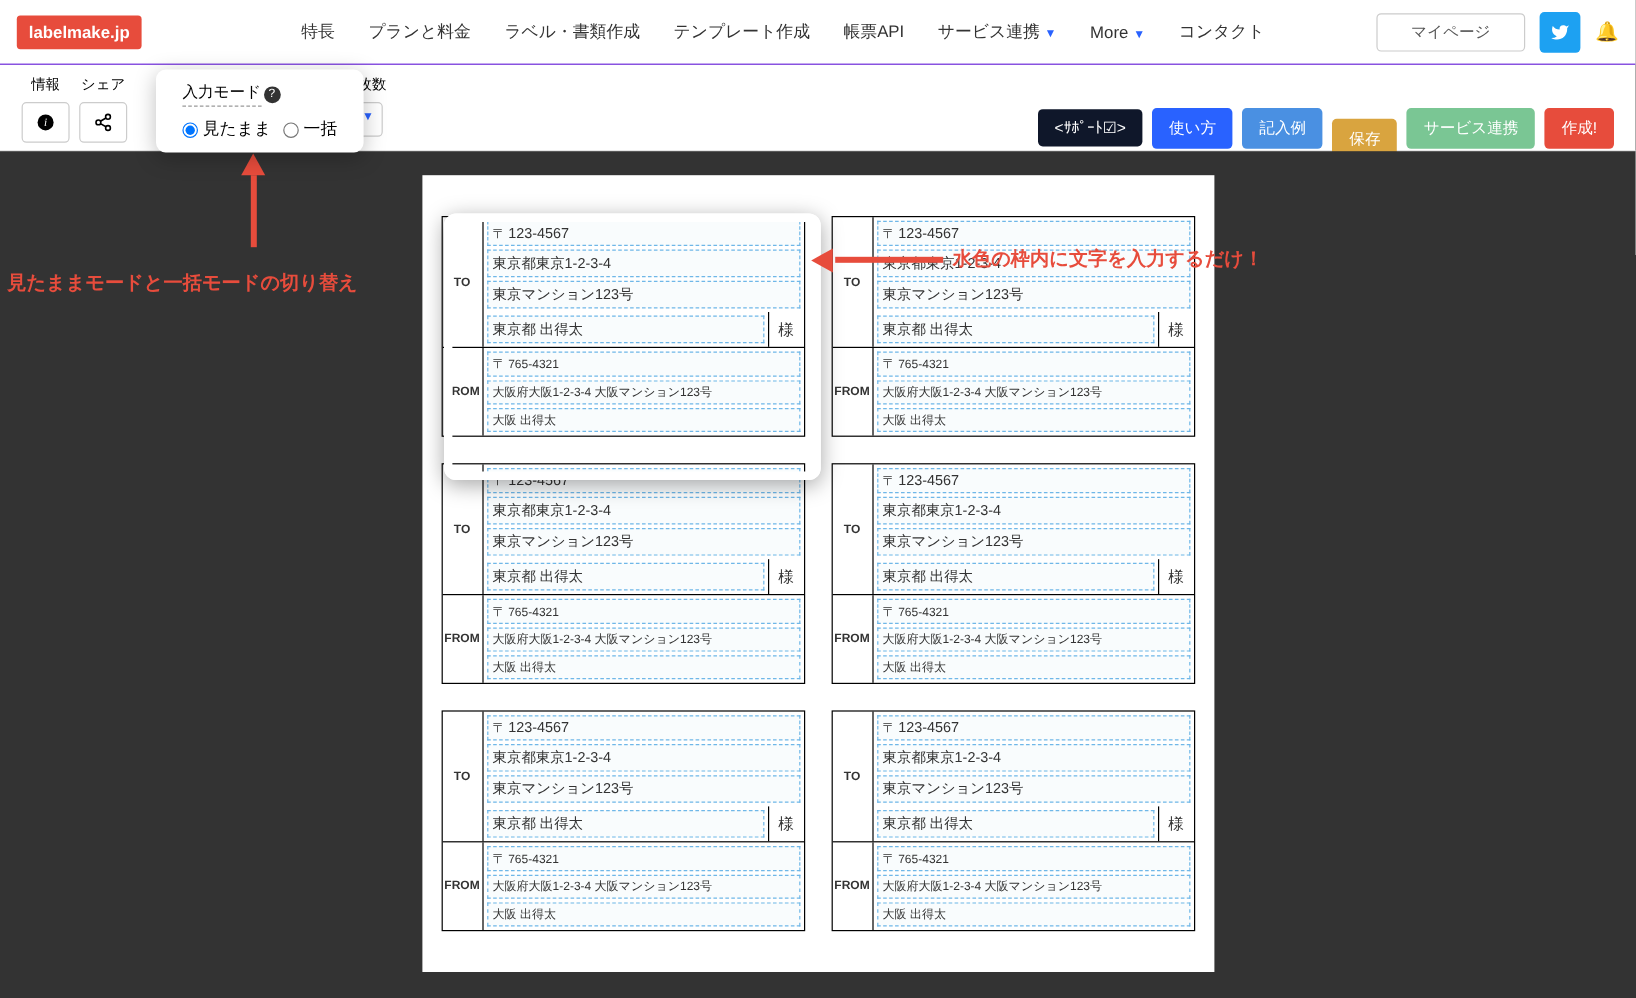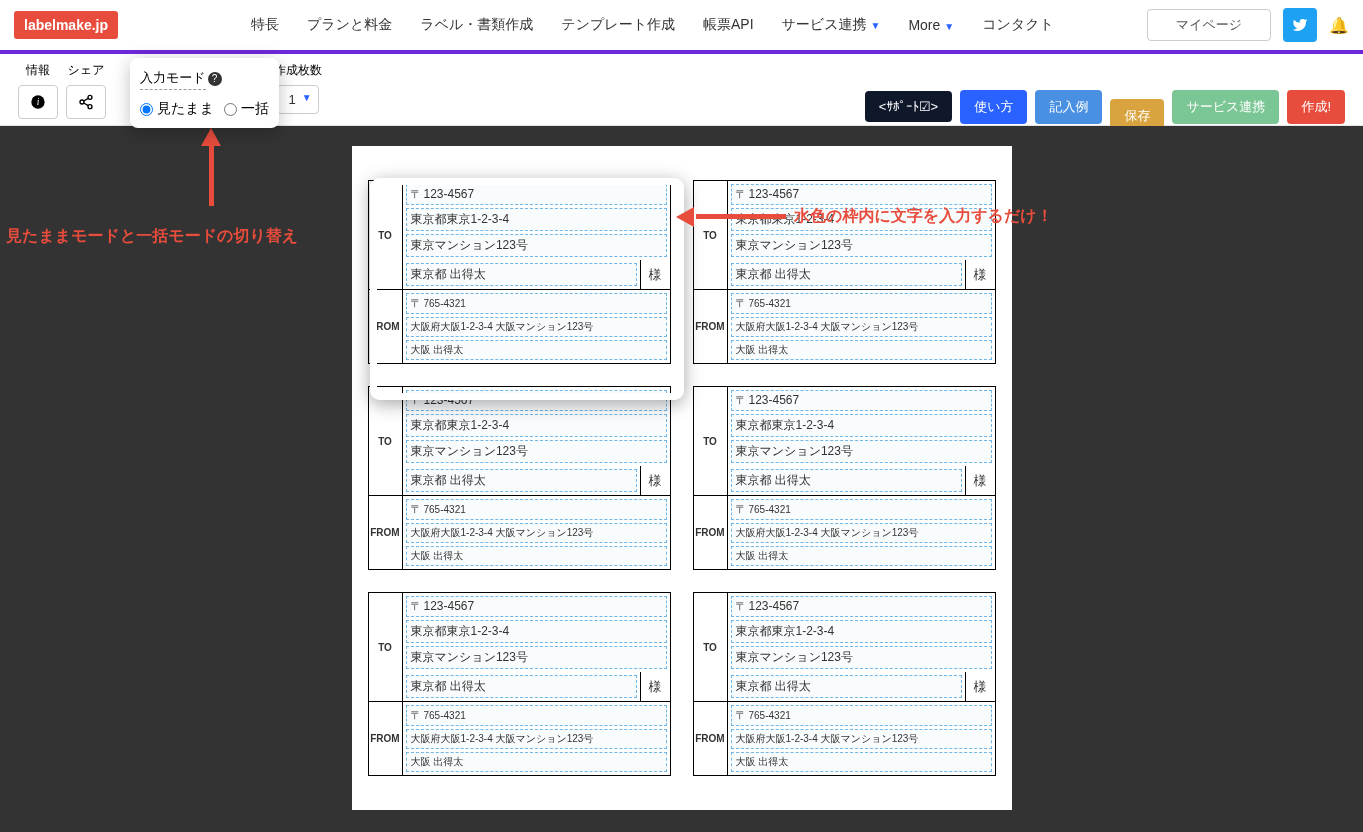--- a/index.html
+++ b/index.html
@@ -1,21 +1,21 @@
 <!DOCTYPE html>
 <html><head>
 <meta charset="utf-8">
 <style>
 * { margin: 0; padding: 0; box-sizing: border-box; }
 body { font-family: -apple-system, BlinkMacSystemFont, "Segoe UI", sans-serif; background: #fff; width: 1363px; overflow: hidden; }
 
 
 .topnav {
   display: flex; align-items: center; height: 54px; padding: 0 14px;
-  border-bottom: 4px solid #6d28d9; background: #fff;
+  border-bottom: 1px solid #6d28d9; background: #fff;
 }
 .brand {
   background: #e74c3c; color: #fff; font-weight: bold; padding: 6px 10px;
   border-radius: 3px; font-size: 14px; margin-right: 40px;
 }
 .navlinks { display: flex; gap: 28px; align-items: center; flex: 1; justify-content: center; }
 .navlinks a { color: #333; font-size: 14px; text-decoration: none; }
 .navlinks .caret { color: #2962ff; margin-left: 4px; font-size: 10px; }
 .navright { display: flex; align-items: center; gap: 12px; }
 .mypage-btn {
@@ -35,21 +35,21 @@
 }
 .tcol { display: flex; flex-direction: column; align-items: center; gap: 6px; }
 .tcol .lbl { font-size: 12px; color: #000000; }
 .iconbtn {
   width: 40px; height: 34px; border: 1px solid #ccc; border-radius: 4px;
   display: flex; align-items: center; justify-content: center; background: #fff;
 }
 .mode-popup {
   position: absolute; left: 130px; top: 4px;
   background: #fff; border-radius: 8px; box-shadow: 0 4px 18px rgba(0,0,0,0.25);
-  padding: 10px 10px; z-index: 20;
+  padding: 10px 22px; z-index: 20;
 }
 .mode-popup .title { font-size: 13px; border-bottom: 1px dashed #999; display: inline-block; padding-bottom: 2px; }
 .mode-popup .help { display:inline-block; background:#333; color:#fff; border-radius:50%; width:14px; height:14px; font-size:10px; text-align:center; line-height:14px; margin-left:2px;}
 .mode-options { display: flex; gap: 10px; margin-top: 10px; align-items: center; }
 .mode-options label { font-size: 14px; display: flex; align-items: center; gap: 4px; }
 .count-col { margin-left: 160px; }
 .count-select {
   border: 1px solid #ccc; border-radius: 4px; padding: 6px 22px 6px 10px;
   font-size: 13px; color: #333; position: relative; background: #fff;
 }

